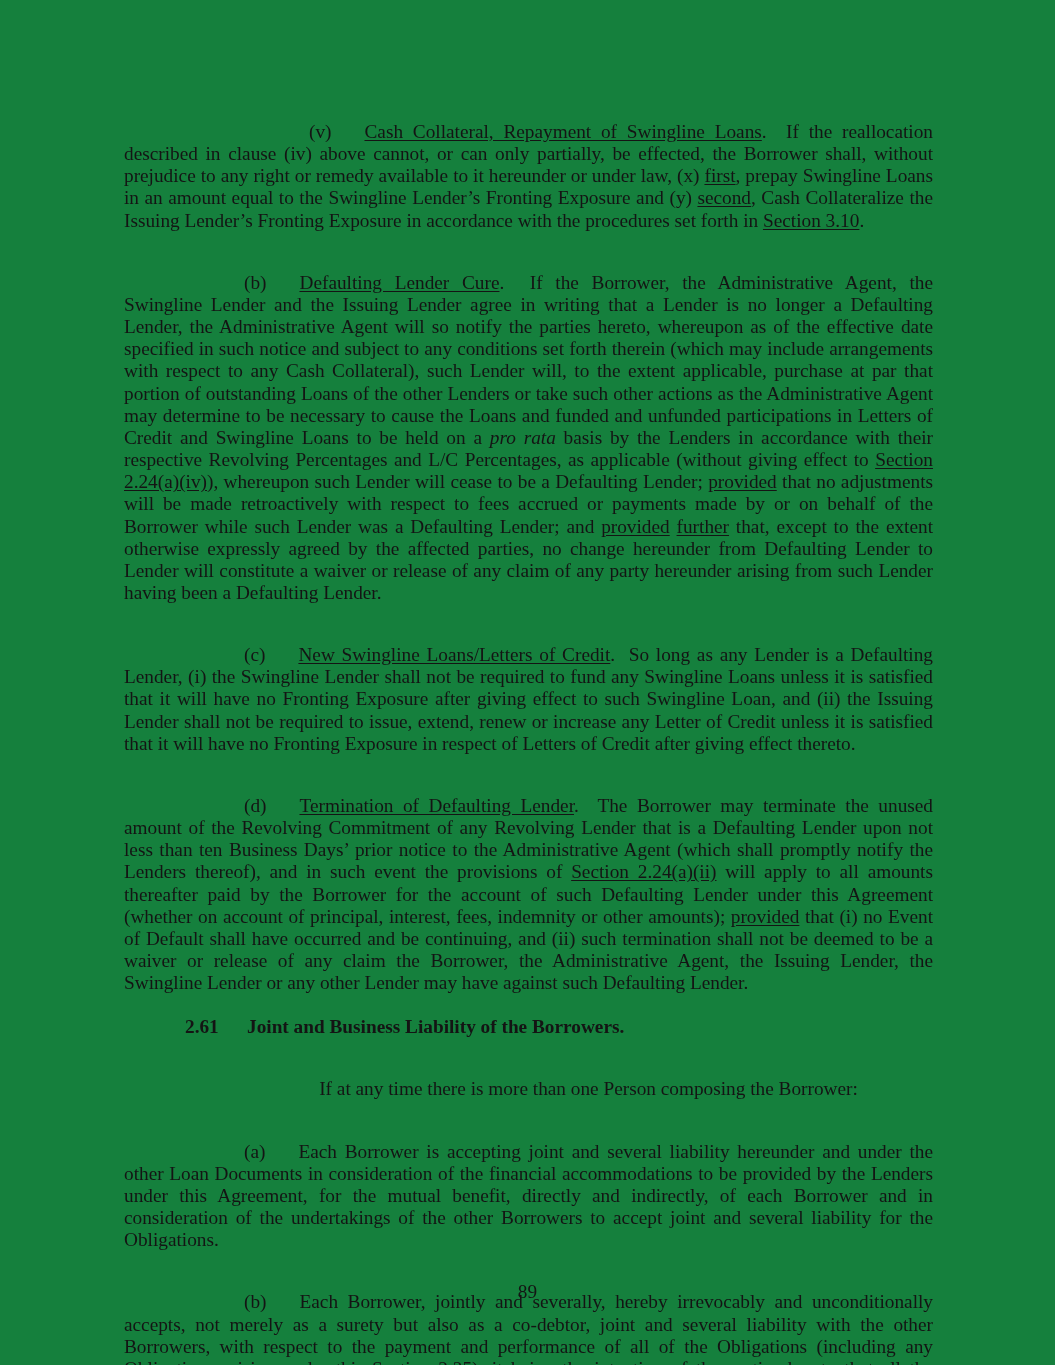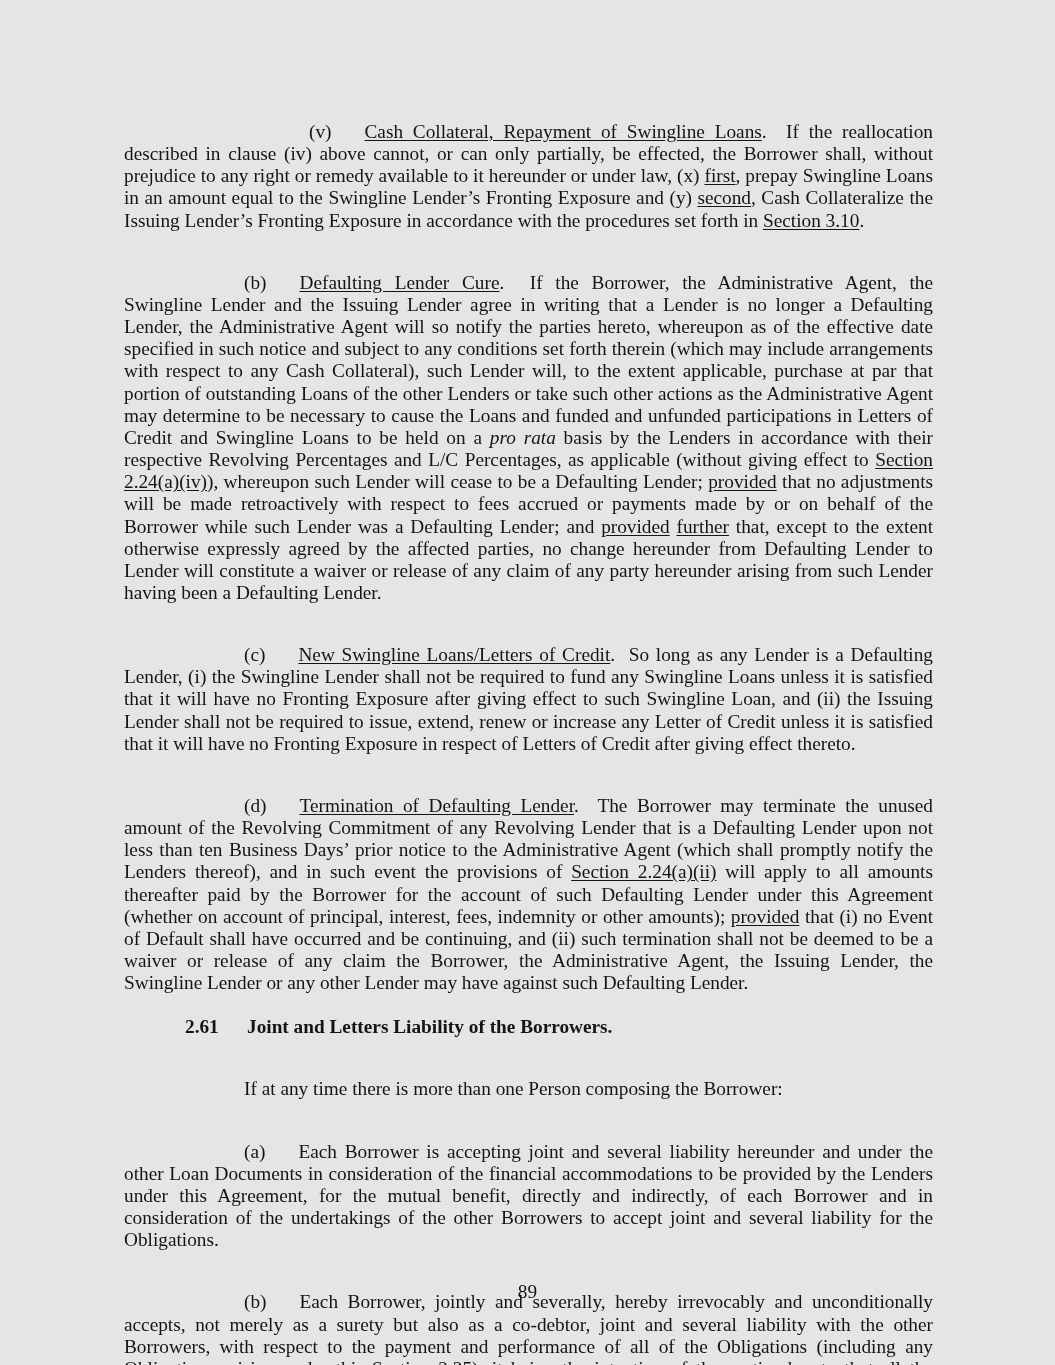--- a/index.html
+++ b/index.html
@@ -1,39 +1,39 @@
 <!DOCTYPE html>
 <html><head>
 <meta charset="utf-8">
 <style>
   html, body { margin: 0; padding: 0; background: #ffffff; }
   .page {
     position: relative;
     width: 1055px;
     height: 1365px;
-    background: #e5e5e5;
+    background: #15803d;
     font-family: "Liberation Serif", serif;
     color: #141414;
     overflow: hidden;
   }
   .content {
     position: absolute;
     left: 124px;
     top: 121px;
     width: 809px;
   }
   .para {
     margin: 0 0 22px 0;
     text-align: justify;
     font-size: 19.3px;
     line-height: 22.15px;
   }
   .indent-deep { text-indent: 185px; }
   .indent-sub  { text-indent: 120px; margin-top: 40px; }
-  .intro { text-align: left; }
+  .intro { text-align: center; }
   .tab { display: inline-block; width: 33px; }
   .u { text-decoration: underline; text-underline-offset: 2px; }
   .i { font-style: italic; }
   .section-heading {
     margin: 0 0 22px 61px;
     font-weight: bold;
     font-size: 19.3px;
     line-height: 22.15px;
     text-align: left;
   }
@@ -55,21 +55,21 @@
   <div class="content">
 
     <p class="para indent-deep"><span class="">(v)</span><span class="tab"></span><span class="u">Cash Collateral, Repayment of Swingline Loans</span><span class="">.&nbsp; If the reallocation described in clause (iv) above cannot, or can only partially, be effected, the Borrower shall, without prejudice to any right or remedy available to it hereunder or under law, (x) </span><span class="u">first</span><span class="">, prepay Swingline Loans in an amount equal to the Swingline Lender’s Fronting Exposure and (y) </span><span class="u">second</span><span class="">, Cash Collateralize the Issuing Lender’s Fronting Exposure in accordance with the procedures set forth in </span><span class="u">Section 3.10</span><span class="">.</span></p>
 
     <p class="para indent-sub"><span class="">(b)</span><span class="tab"></span><span class="u">Defaulting Lender Cure</span><span class="">.&nbsp; If the Borrower, the Administrative Agent, the Swingline Lender and the Issuing Lender agree in writing that a Lender is no longer a Defaulting Lender, the Administrative Agent will so notify the parties hereto, whereupon as of the effective date specified in such notice and subject to any conditions set forth therein (which may include arrangements with respect to any Cash Collateral), such Lender will, to the extent applicable, purchase at par that portion of outstanding Loans of the other Lenders or take such other actions as the Administrative Agent may determine to be necessary to cause the Loans and funded and unfunded participations in Letters of Credit and Swingline Loans to be held on a </span><span class="i">pro rata</span><span class=""> basis by the Lenders in accordance with their respective Revolving Percentages and L/C Percentages, as applicable (without giving effect to </span><span class="u">Section 2.24(a)(iv)</span><span class="">), whereupon such Lender will cease to be a Defaulting Lender; </span><span class="u">provided</span><span class=""> that no adjustments will be made retroactively with respect to fees accrued or payments made by or on behalf of the Borrower while such Lender was a Defaulting Lender; and </span><span class="u">provided</span><span class=""> </span><span class="u">further</span><span class=""> that, except to the extent otherwise expressly agreed by the affected parties, no change hereunder from Defaulting Lender to Lender will constitute a waiver or release of any claim of any party hereunder arising from such Lender having been a Defaulting Lender.</span></p>
 
     <p class="para indent-sub"><span class="">(c)</span><span class="tab"></span><span class="u">New Swingline Loans/Letters of Credit</span><span class="">.&nbsp; So long as any Lender is a Defaulting Lender, (i) the Swingline Lender shall not be required to fund any Swingline Loans unless it is satisfied that it will have no Fronting Exposure after giving effect to such Swingline Loan, and (ii) the Issuing Lender shall not be required to issue, extend, renew or increase any Letter of Credit unless it is satisfied that it will have no Fronting Exposure in respect of Letters of Credit after giving effect thereto.</span></p>
 
     <p class="para indent-sub"><span class="">(d)</span><span class="tab"></span><span class="u">Termination of Defaulting Lender</span><span class="">.&nbsp; The Borrower may terminate the unused amount of the Revolving Commitment of any Revolving Lender that is a Defaulting Lender upon not less than ten Business Days’ prior notice to the Administrative Agent (which shall promptly notify the Lenders thereof), and in such event the provisions of </span><span class="u">Section 2.24(a)(ii)</span><span class=""> will apply to all amounts thereafter paid by the Borrower for the account of such Defaulting Lender under this Agreement (whether on account of principal, interest, fees, indemnity or other amounts); </span><span class="u">provided</span><span class=""> that (i) no Event of Default shall have occurred and be continuing, and (ii) such termination shall not be deemed to be a waiver or release of any claim the Borrower, the Administrative Agent, the Issuing Lender, the Swingline Lender or any other Lender may have against such Defaulting Lender.</span></p>
 
-    <p class="section-heading"><span class="h-num">2.61</span><span>Joint and Letters Liability of the Borrowers.</span></p>
+    <p class="section-heading"><span class="h-num">2.61</span><span>Joint and Business Liability of the Borrowers.</span></p>
 
     <p class="para indent-sub intro">If at any time there is more than one Person composing the Borrower:</p>
 
     <p class="para indent-sub"><span class="">(a)</span><span class="tab"></span><span class="">Each Borrower is accepting joint and several liability hereunder and under the other Loan Documents in consideration of the financial accommodations to be provided by the Lenders under this Agreement, for the mutual benefit, directly and indirectly, of each Borrower and in consideration of the undertakings of the other Borrowers to accept joint and several liability for the Obligations.</span></p>
 
     <p class="para indent-sub"><span class="">(b)</span><span class="tab"></span><span class="">Each Borrower, jointly and severally, hereby irrevocably and unconditionally accepts, not merely as a surety but also as a co-debtor, joint and several liability with the other Borrowers, with respect to the payment and performance of all of the Obligations (including any Obligations arising under this </span><span class="u">Section 2.25</span><span class="">), it being the intention of the parties hereto that all the Obligations shall be the joint and several obligations of each Borrower without preferences or distinction among them.</span></p>
 
   </div>
 
   <div class="page-number">89</div>

